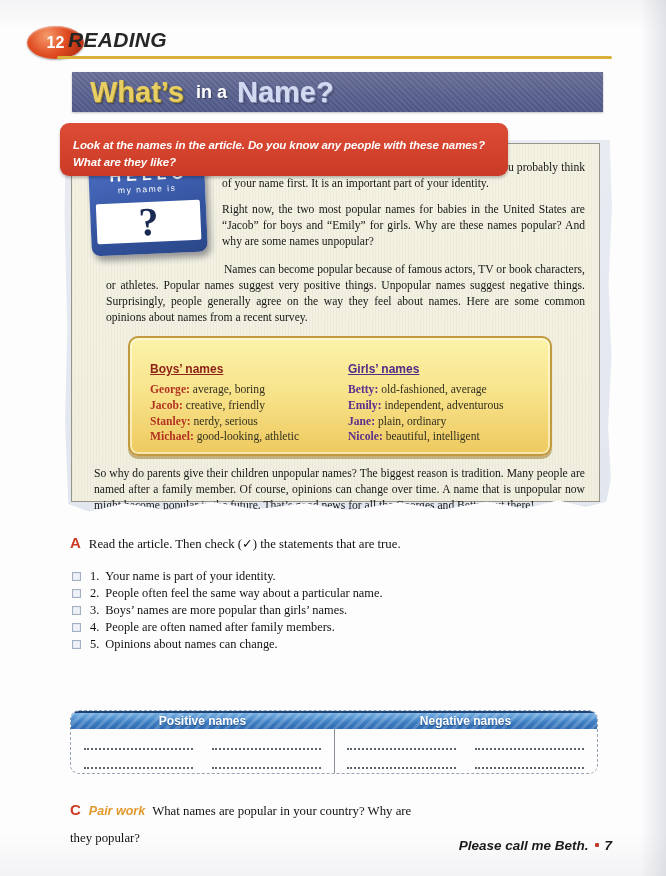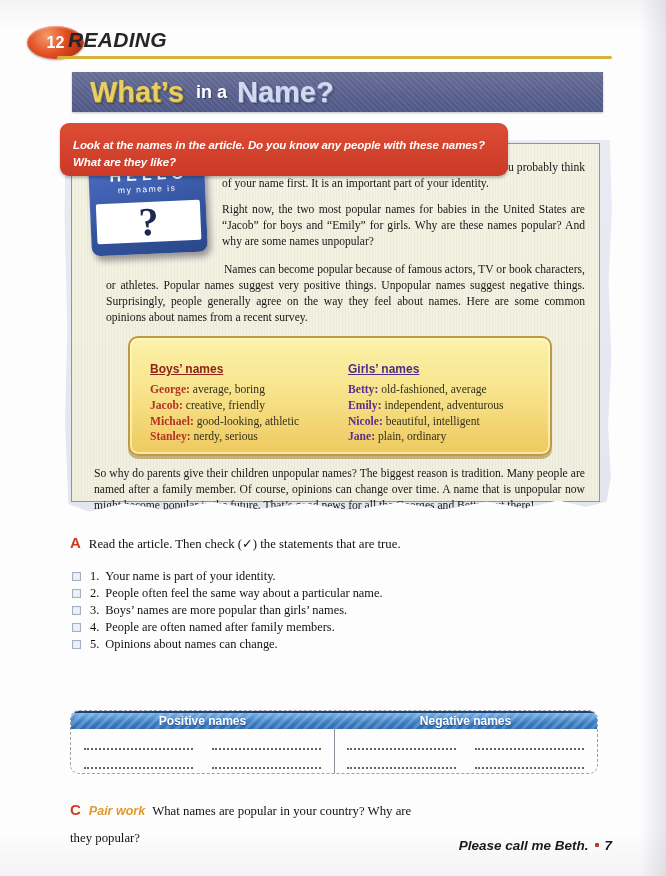--- a/index.html
+++ b/index.html
@@ -156,29 +156,29 @@
 
       <p>Your name is very important. When you think of yourself, you probably think of your name first. It is an important part of your identity.</p>
       <p>Right now, the two most popular names for babies in the United States are “Jacob” for boys and “Emily” for girls. Why are these names popular? And why are some names unpopular?</p>
       <p class="indent">Names can become popular because of famous actors, TV or book characters, or athletes. Popular names suggest very positive things. Unpopular names suggest negative things. Surprisingly, people generally agree on the way they feel about names. Here are some common opinions about names from a recent survey.</p>
 
       <div class="names-box">
         <div class="names-col boys">
           <h4>Boys’ names</h4>
           <p class="entry"><span class="nm">George:</span> <span class="tr">average, boring</span></p>
           <p class="entry"><span class="nm">Jacob:</span> <span class="tr">creative, friendly</span></p>
+          <p class="entry"><span class="nm">Stanley:</span> <span class="tr">nerdy, serious</span></p>
           <p class="entry"><span class="nm">Michael:</span> <span class="tr">good-looking, athletic</span></p>
-          <p class="entry"><span class="nm">Stanley:</span> <span class="tr">nerdy, serious</span></p>
         </div>
         <div class="names-col girls">
           <h4>Girls’ names</h4>
           <p class="entry"><span class="nm">Betty:</span> <span class="tr">old-fashioned, average</span></p>
           <p class="entry"><span class="nm">Emily:</span> <span class="tr">independent, adventurous</span></p>
+          <p class="entry"><span class="nm">Jane:</span> <span class="tr">plain, ordinary</span></p>
           <p class="entry"><span class="nm">Nicole:</span> <span class="tr">beautiful, intelligent</span></p>
-          <p class="entry"><span class="nm">Jane:</span> <span class="tr">plain, ordinary</span></p>
         </div>
       </div>
 
       <p>So why do parents give their children unpopular names? The biggest reason is tradition. Many people are named after a family member. Of course, opinions can change over time. A name that is unpopular now might become popular in the future. That’s good news for all the Georges and Bettys out there!</p>
     </div>
   </div>
 
   <div class="ex-a">
     <span class="ex-label">A</span><span class="serif">Read the article. Then check (✓) the statements that are true.</span>
   </div>

